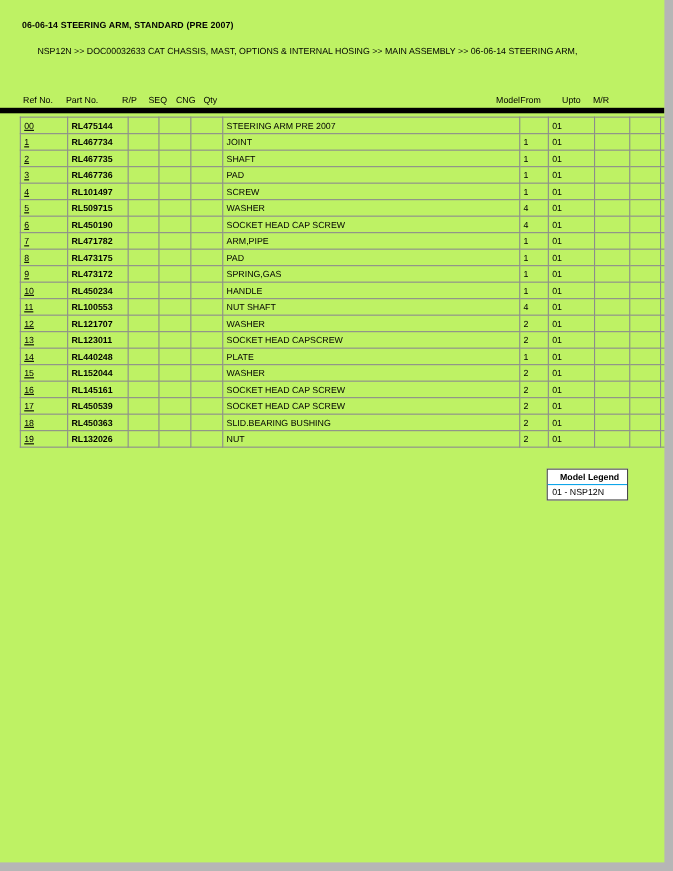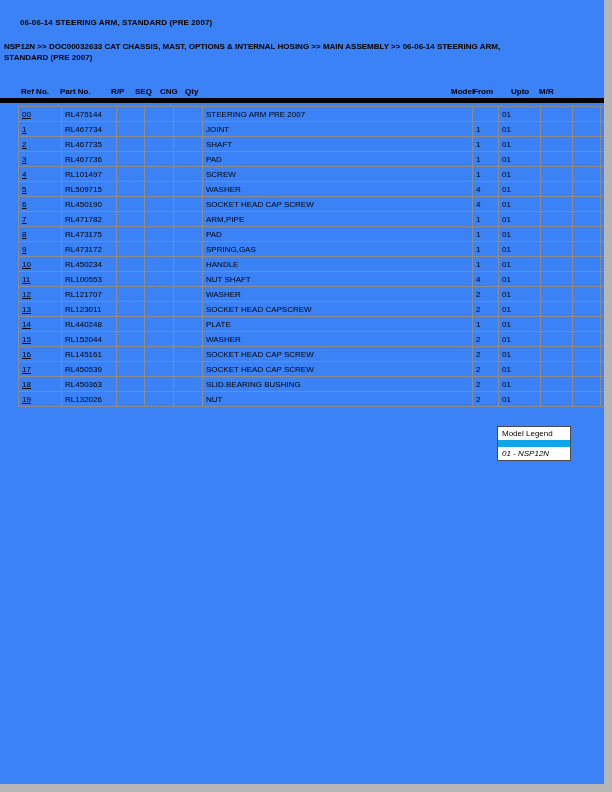--- a/index.html
+++ b/index.html
@@ -10,38 +10,38 @@
   html,body{margin:0;padding:0;}
   body{
     width:612px;height:792px;
     background:#b6b6b6;
     font-family:"Liberation Sans", sans-serif;
     color:var(--text);
   }
   .page{
     position:relative;
     width:604px;height:784px;
-    background:#3b82f6;
+    background:#bef264;
     overflow:hidden;
   }
   .doc-title{
     position:absolute;left:20px;top:18px;
     font-size:8px;font-weight:bold;
     letter-spacing:0.1px;
   }
   .breadcrumb{
-    position:absolute;left:4px;top:41px;
-    font-size:8px;font-weight:bold;
+    position:absolute;left:34px;top:41px;
+    font-size:8px;font-weight:normal;
     line-height:11px;
     width:575px;
   }
   .table-header{
     position:absolute;left:18px;top:86px;
     display:flex;
-    font-size:8px;font-weight:bold;
+    font-size:8px;font-weight:normal;
     height:12px;line-height:12px;
   }
   .table-header div{
     box-sizing:border-box;
     padding-left:3px;
     white-space:nowrap;
     overflow:visible;
   }
   .table-header div:nth-child(1){width:39px;}
   .table-header div:nth-child(2){width:51px;}
@@ -68,61 +68,60 @@
   }
   .parts-table td{
     border:1px solid var(--border);
     height:14px;
     padding:0 0 0 3px;
     vertical-align:middle;
     white-space:nowrap;
     overflow:hidden;
   }
   .parts-table td:nth-child(1){width:39px;text-decoration:underline;}
-  .parts-table td:nth-child(2){width:51px;}
+  .parts-table td:nth-child(2){width:51px;font-weight:bold;}
   .parts-table td:nth-child(3){width:24px;}
   .parts-table td:nth-child(4){width:25px;}
   .parts-table td:nth-child(5){width:25px;}
   .parts-table td:nth-child(6){width:266px;}
   .parts-table td:nth-child(7){width:22px;}
   .parts-table td:nth-child(8){width:38px;}
   .parts-table td:nth-child(9){width:28px;}
   .parts-table td:nth-child(10){width:24px;}
   .parts-table td:nth-child(11){width:30px;}
   .legend{
     position:absolute;left:497px;top:426px;
     width:72px;
     border:1px solid #4a4a4a;
     font-size:8px;
     background:#ffffff;
   }
   .legend-title{
-    font-weight:normal;
+    font-weight:bold;
     height:13px;line-height:13px;
     padding-left:4px;
-    border-bottom:7px solid #0ea5e9;
+    border-bottom:1px solid #0ea5e9;
     white-space:nowrap;
+    text-align:center;
   }
   .legend-entry{
     height:13px;line-height:13px;
     padding-left:4px;
     white-space:nowrap;
-    font-style:italic;
   }
 </style>
 </head>
 <body>
 
 <div class="page">
 
   <div class="doc-title">06-06-14 STEERING ARM, STANDARD (PRE 2007)</div>
 
   <div class="breadcrumb">
     <div>NSP12N &gt;&gt; DOC00032633 CAT CHASSIS, MAST, OPTIONS &amp; INTERNAL HOSING &gt;&gt; MAIN ASSEMBLY &gt;&gt; 06-06-14 STEERING ARM,</div>
-    <div>STANDARD (PRE 2007)</div>
   </div>
 
   <div class="table-header">
       <div>Ref No.</div>
       <div>Part No.</div>
       <div>R/P</div>
       <div>SEQ</div>
       <div>CNG</div>
       <div>Qty</div>
       <div>Model</div>

